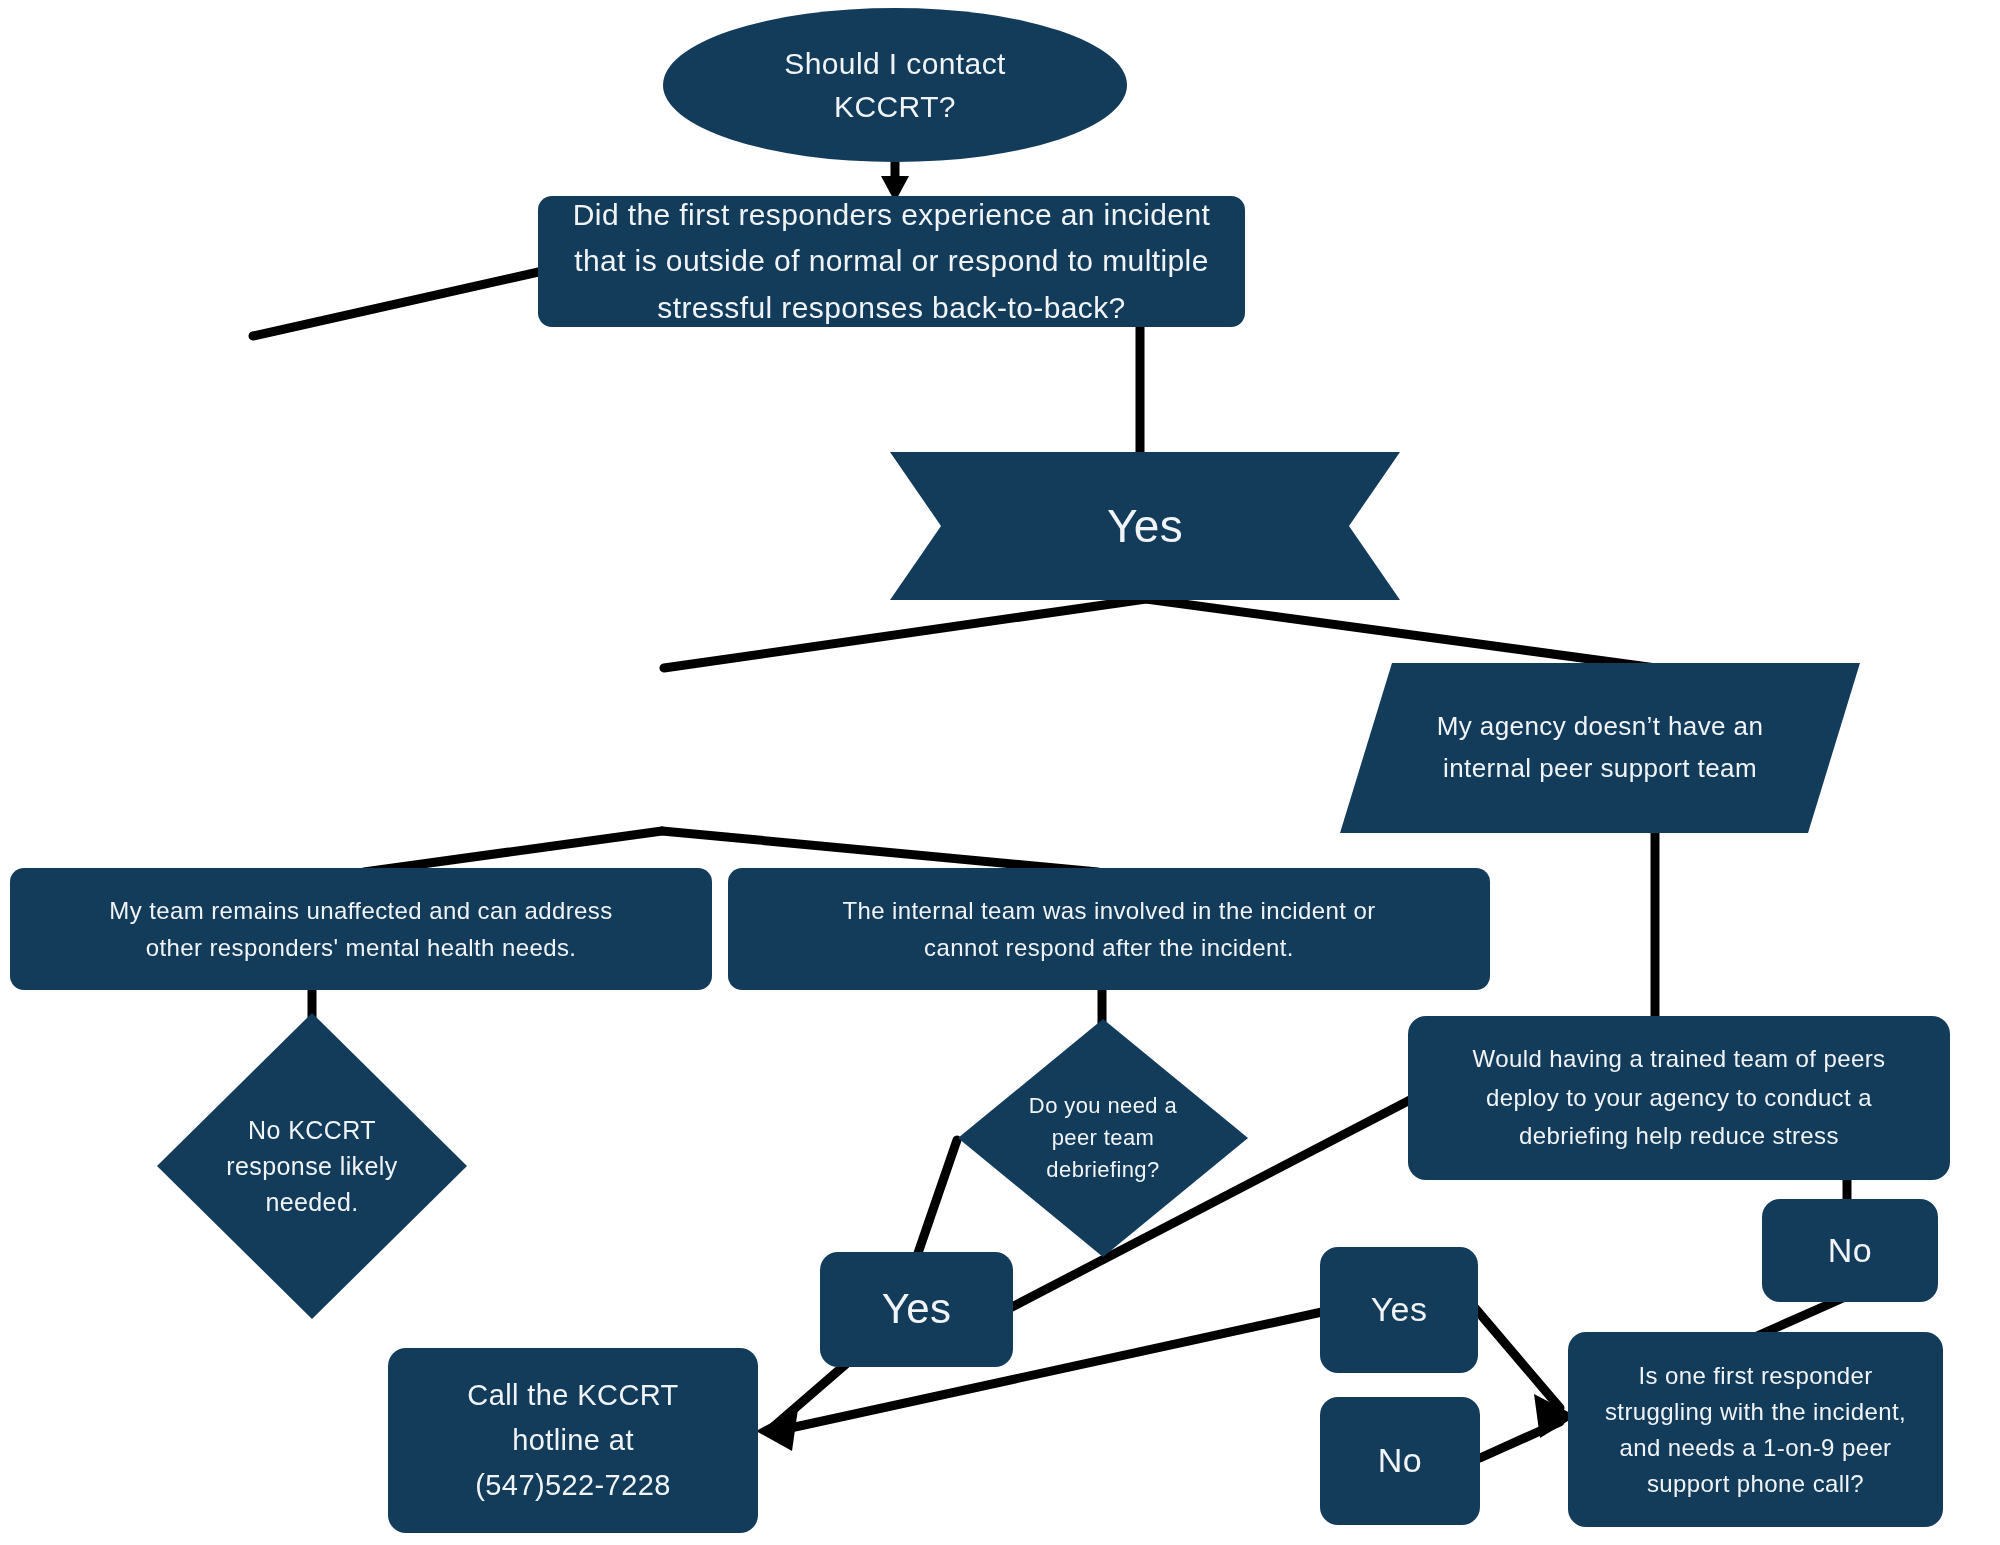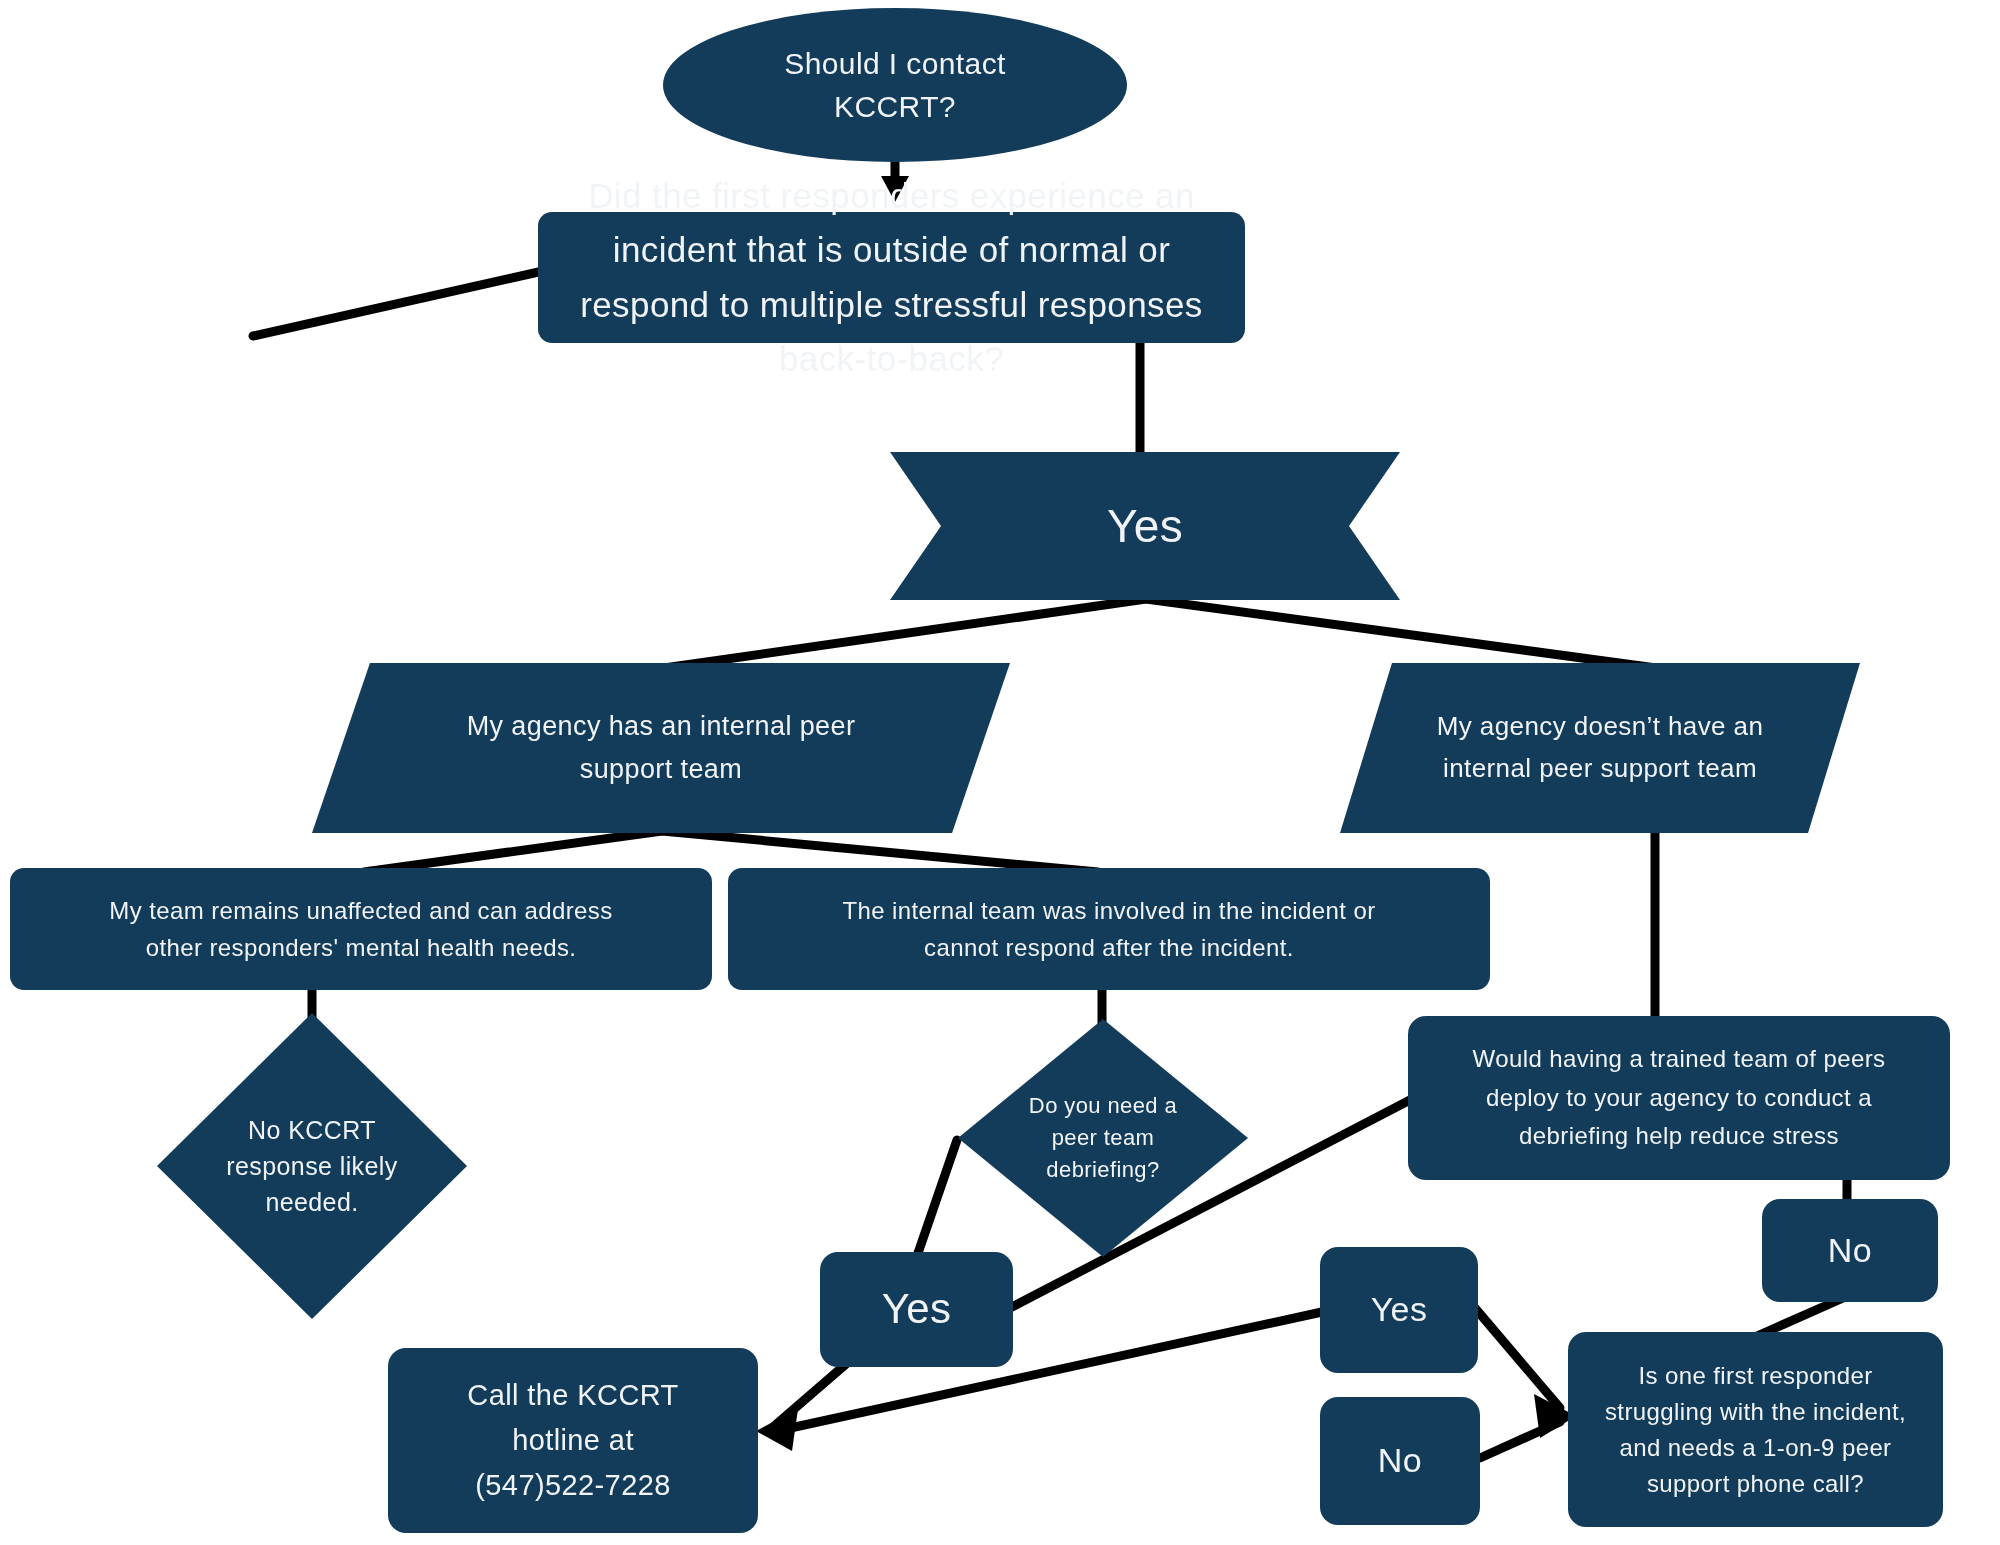--- a/index.html
+++ b/index.html
@@ -23,21 +23,21 @@
     text-align:center;line-height:1.45;letter-spacing:.4px;
   }
   .lbl{pointer-events:none;}
   
   .w300{max-width:300px}.w640{max-width:640px}.w330{max-width:330px}
   .w480{max-width:480px}.w370{max-width:370px}.w560{max-width:560px}
   .w600{max-width:600px}.w190{max-width:190px}.w168{max-width:168px}
   .w470{max-width:470px}.w250{max-width:250px}.w335{max-width:335px}
   
   .pos-start{left:663px;top:8px;width:464px;height:154px;border-radius:50%;font-size:30px}
-  .pos-q1{left:538px;top:212px;width:707px;height:131px;border-radius:14px;font-size:35px;line-height:1.55}
+  .pos-q1{left:538px;top:196px;width:707px;height:131px;border-radius:14px;font-size:30px;line-height:1.55}
   .pos-noneed{left:28px;top:332px;width:440px;height:108px;font-size:27px;
     clip-path:polygon(0 0,100% 0,88.5% 50%,100% 100%,0 100%,11.5% 50%)}
   .pos-yesbanner{left:890px;top:452px;width:510px;height:148px;font-size:46px;
     clip-path:polygon(0 0,100% 0,90% 50%,100% 100%,0 100%,10% 50%)}
   .pos-paraleft{left:312px;top:663px;width:698px;height:170px;font-size:27px;line-height:1.6;
     clip-path:polygon(8.3% 0,100% 0,91.7% 100%,0 100%)}
   .pos-pararight{left:1340px;top:663px;width:520px;height:170px;font-size:26px;line-height:1.6;
     clip-path:polygon(10% 0,100% 0,90% 100%,0 100%)}
   .pos-rect1{left:10px;top:868px;width:702px;height:122px;border-radius:14px;font-size:24px;line-height:1.55}
   .pos-rect2{left:728px;top:868px;width:762px;height:122px;border-radius:14px;font-size:24px;line-height:1.55}
@@ -103,23 +103,20 @@
 
   <div class="node pos-q1">
     <div class="lbl w640">Did the first responders experience an incident that is outside of normal or respond to multiple stressful responses back-to-back?</div>
   </div>
 
 
   <div class="node pos-yesbanner">
     <div class="lbl">Yes</div>
   </div>
 
-  <div class="node pos-paraleft">
-    <div class="lbl w480">My agency has an internal peer support team</div>
-  </div>
 
   <div class="node pos-rect1">
     <div class="lbl w560">My team remains unaffected and can address other responders' mental health needs.</div>
   </div>
 
   <div class="node pos-pararight">
     <div class="lbl w370">My agency doesn’t have an internal peer support team</div>
   </div>
 
   <div class="node pos-diamond1">

